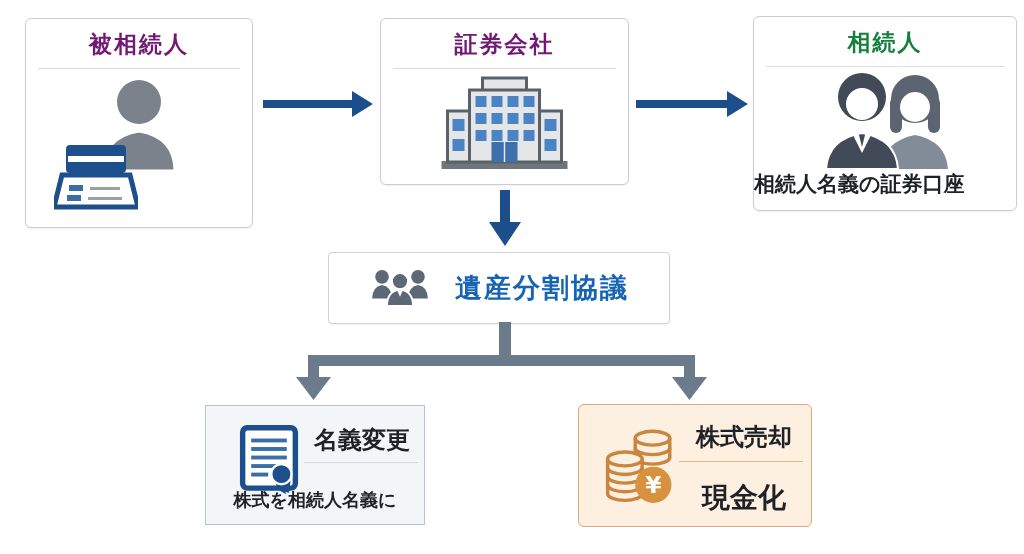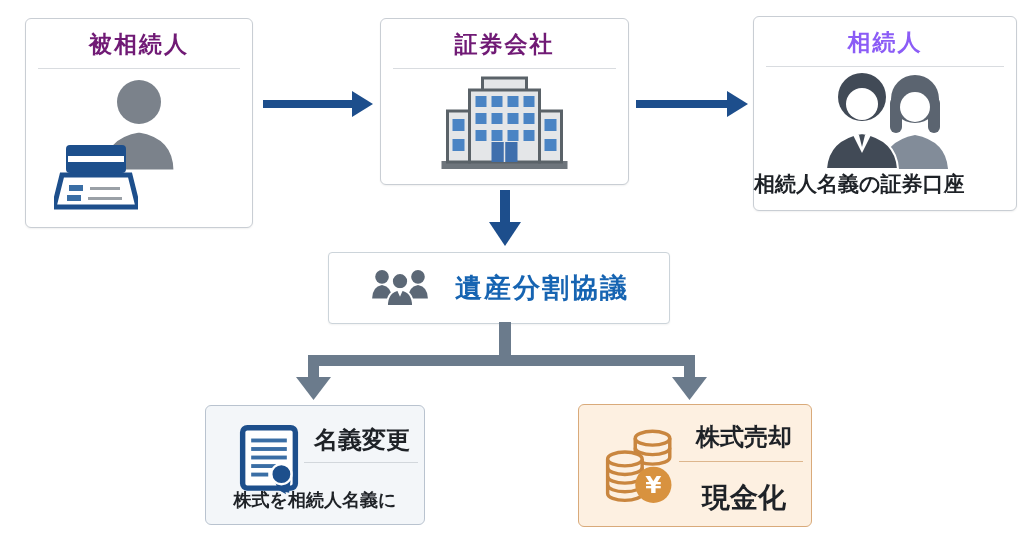--- a/index.html
+++ b/index.html
@@ -8,21 +8,21 @@
     font-family:"Liberation Sans","DejaVu Sans",sans-serif;
     -webkit-font-smoothing:antialiased;
   }
   .card{
     position:absolute;background:#fff;border:1px solid #c9ced4;border-radius:6px;
     box-shadow:0 1px 2px rgba(0,0,0,0.06);
   }
   .card-title{
     text-align:center;font-size:23px;font-weight:700;color:#701a75;padding-top:10px;letter-spacing:2px;
   }
-  .card-title.dark{color:#8b5cf6;}
+  .card-title.dark{color:#15803d;}
   .hr{height:1px;background:#d9dce0;margin:8px 12px 0 12px;}
   .cap{font-weight:700;color:#1e2227;}
 
   
   .box-deceased{left:25px;top:18px;width:226px;height:208px;}
   .box-deceased .person{position:absolute;left:63px;top:56px;}
   .box-deceased .passbook{position:absolute;left:28px;bottom:12px;}
   .box-deceased .cap{position:absolute;left:114px;bottom:16px;font-size:19px;line-height:1.5;}
 
   
@@ -38,21 +38,21 @@
   .box-discussion{
     position:absolute;left:328px;top:252px;width:340px;height:70px;background:#fff;
     border:1px solid #ccd4da;border-radius:4px;display:flex;align-items:center;
     justify-content:center;gap:24px;box-shadow:0 1px 2px rgba(0,0,0,0.05);
   }
   .box-discussion .label{font-size:27px;font-weight:700;color:#1664b2;letter-spacing:2px;}
 
   
   .box-namechange{
     position:absolute;left:205px;top:405px;width:218px;height:118px;background:#f3f6f9;
-    border:1px solid #b9c3cf;border-radius:6px;
+    border:1px solid #b9c3cf;border-radius:0;
   }
   .box-namechange .doc{position:absolute;left:32px;top:18px;}
   .box-namechange .title{position:absolute;left:100px;top:18px;width:112px;text-align:center;font-size:24px;font-weight:700;color:#1e2227;}
   .box-namechange .hr2{position:absolute;left:98px;right:6px;top:56px;height:1px;background:#d2d7dc;}
   .box-namechange .cap{position:absolute;left:0;right:0;bottom:12px;text-align:center;font-size:18px;}
 
   
   .box-cashout{
     position:absolute;left:578px;top:404px;width:232px;height:121px;background:#fdf0e1;
     border:1px solid #d9aa7a;border-radius:6px;

